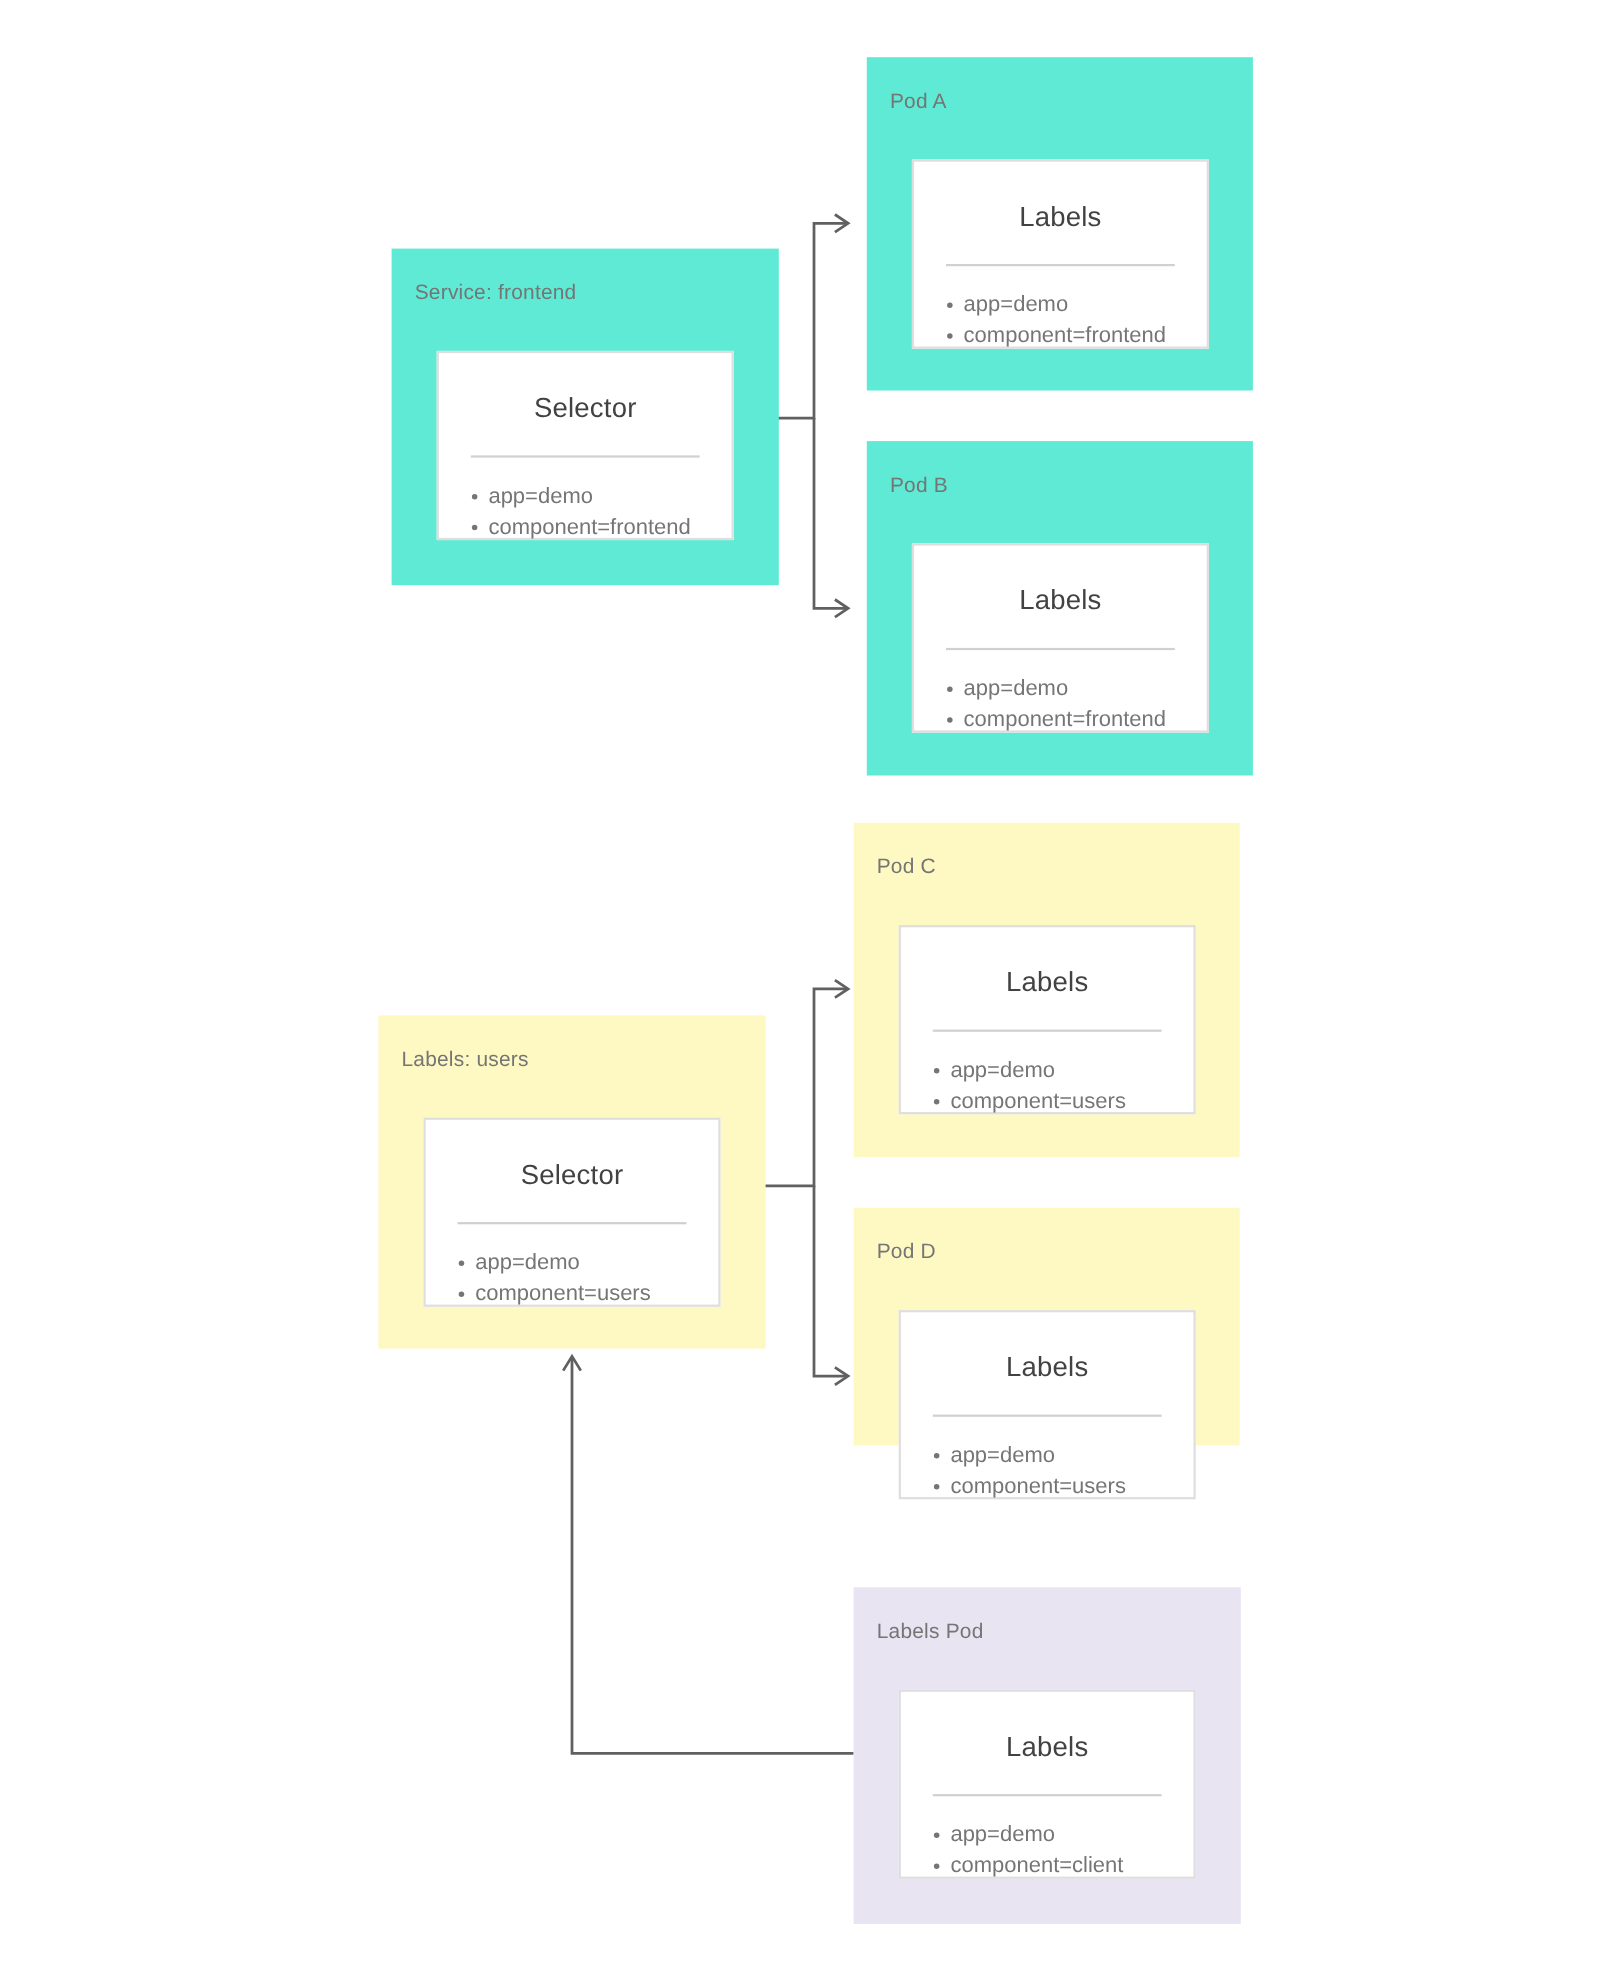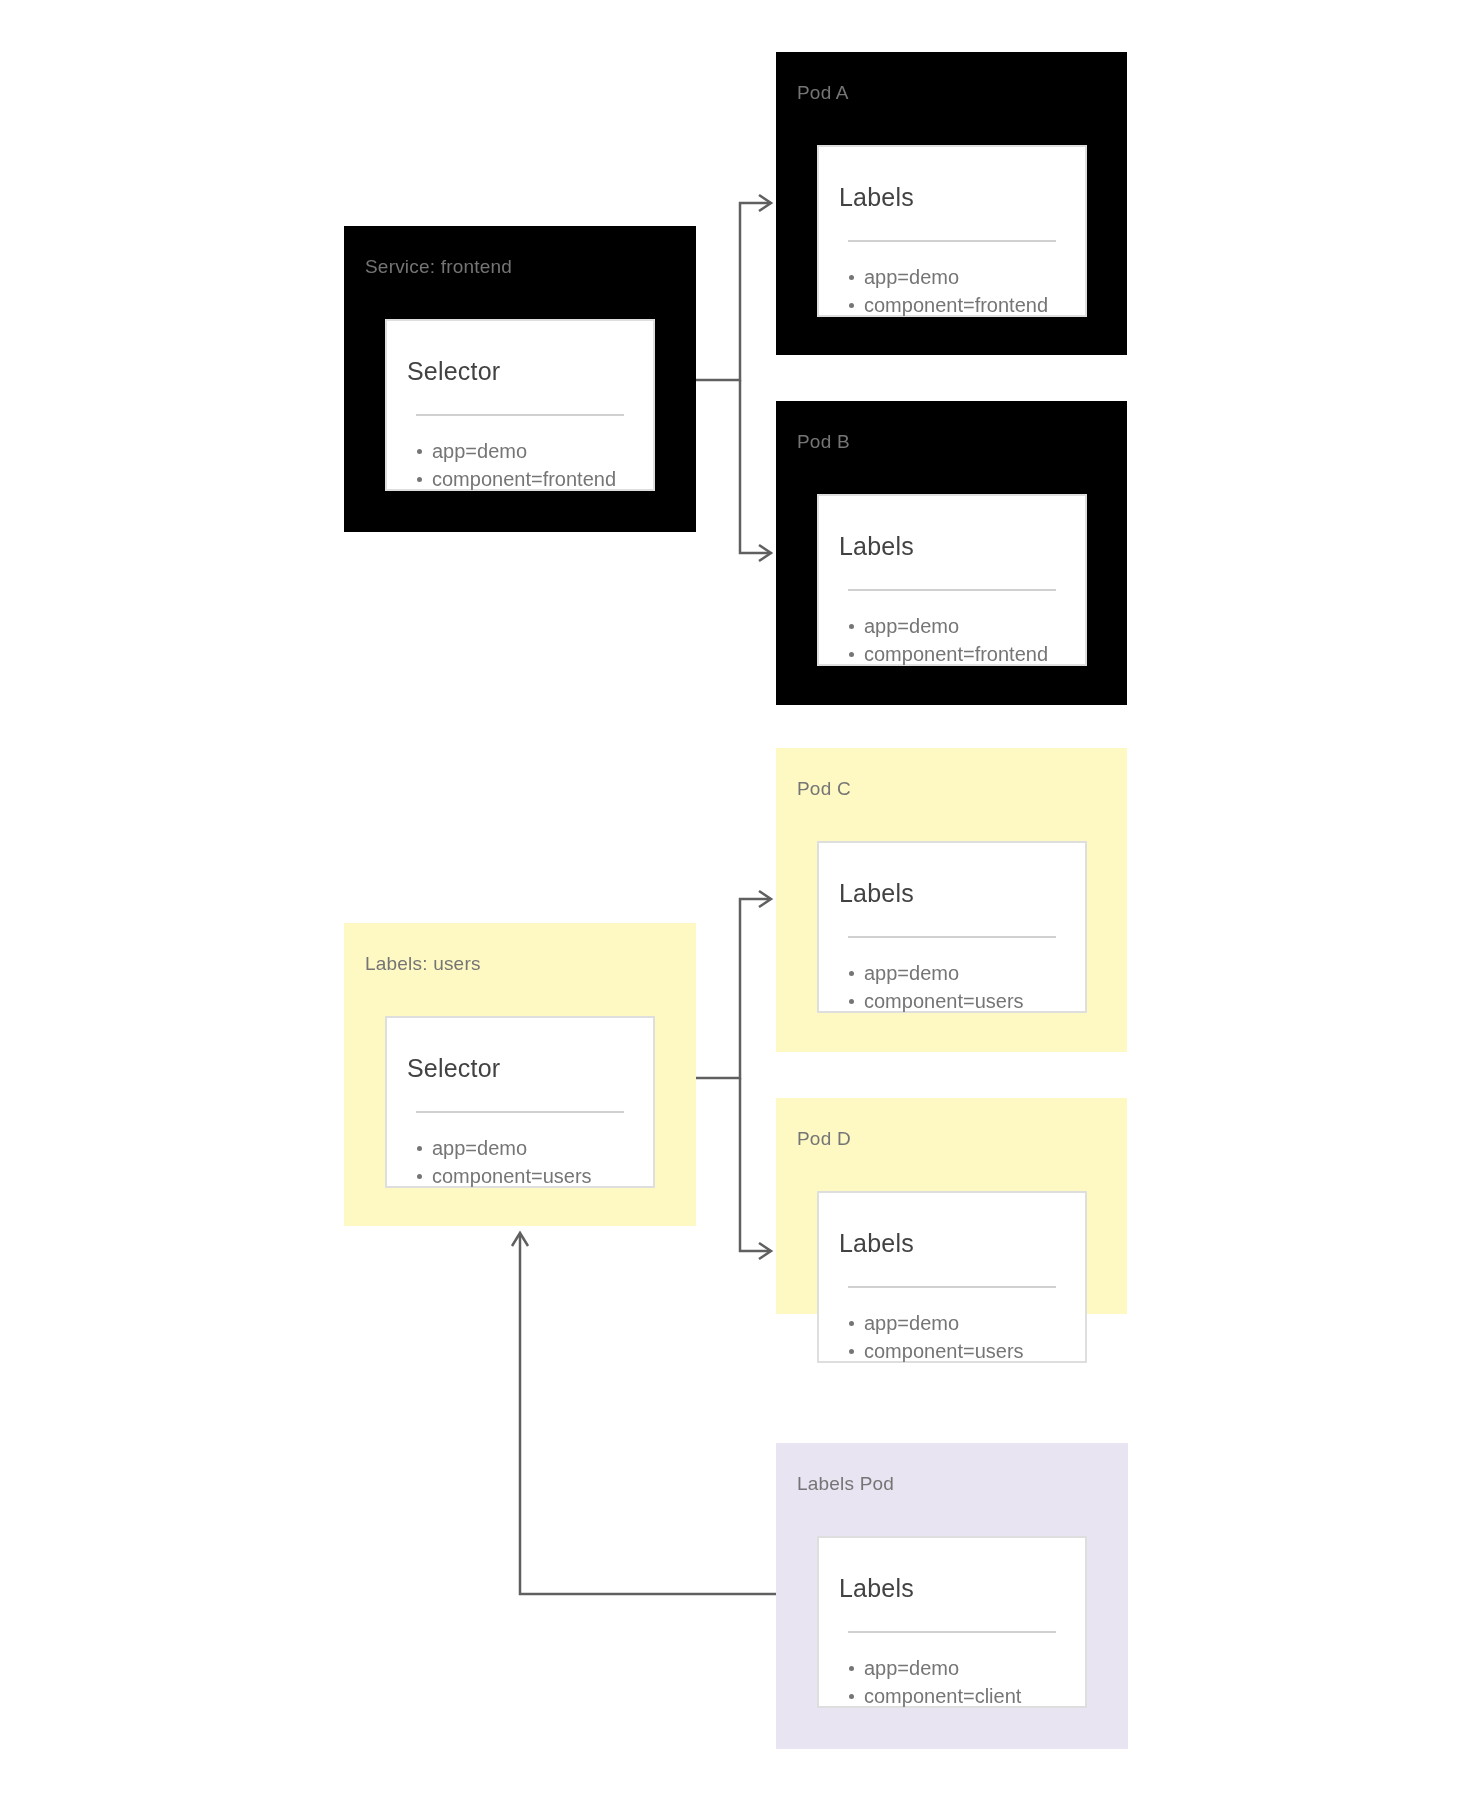--- a/index.html
+++ b/index.html
@@ -2,36 +2,36 @@
 <html><head>
 <meta charset="utf-8">
 <style>
   html,body{margin:0;padding:0;background:#ffffff;}
   body{font-family:"Liberation Sans","DejaVu Sans",sans-serif;}
   #canvas{position:relative;width:1472px;height:1800px;background:#ffffff;overflow:hidden;}
 
   #connector-layer{position:absolute;left:0;top:0;width:1472px;height:1800px;}
 
   .box{position:absolute;box-sizing:border-box;}
-  .box-blue{background:#000000;}
+  .box-blue{background:#5eead4;margin-left:12px;}
   .box-green{background:#fef9c3;}
   .box-purple{background:#e8e4f2;}
 
   .box-label{
     position:absolute;left:21px;top:30px;
     font-size:19px;color:#757575;letter-spacing:0.2px;white-space:nowrap;
   }
 
   .card{
     position:absolute;left:41px;top:93px;width:270px;height:172px;
     background:#ffffff;border:2px solid #dedede;box-sizing:border-box;
   }
   .card-title{
     position:absolute;left:0;top:36px;width:100%;
-    text-align:left;font-size:25px;color:#424242;letter-spacing:0.2px;padding-left:20px;
+    text-align:center;font-size:25px;color:#424242;letter-spacing:0.2px;
   }
   .card-divider{
     position:absolute;left:29px;right:29px;top:93px;height:2px;background:#d0d0d0;
   }
   .card-items{
     position:absolute;left:29px;top:116px;right:6px;
     margin:0;padding:0;list-style:none;
   }
   .card-items li{
     position:relative;margin:0;padding:0 0 0 16px;

